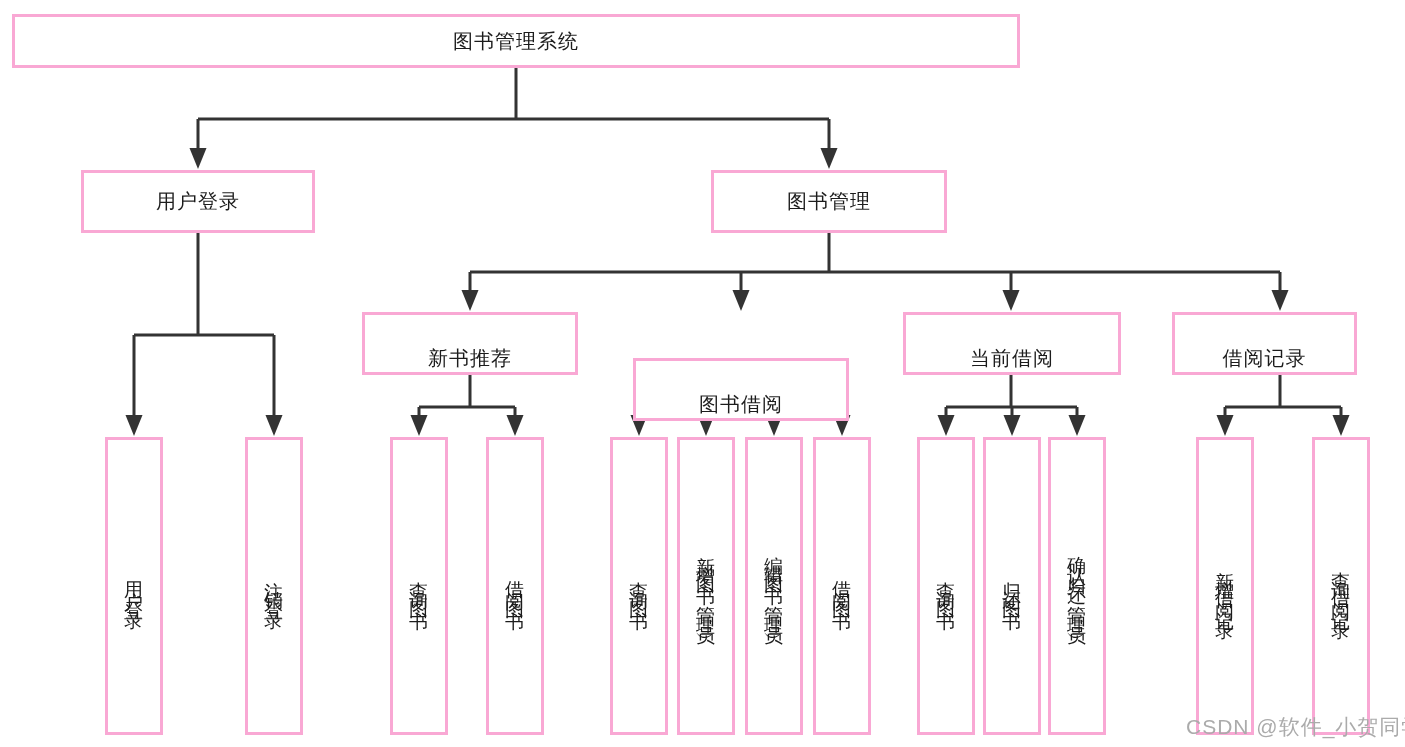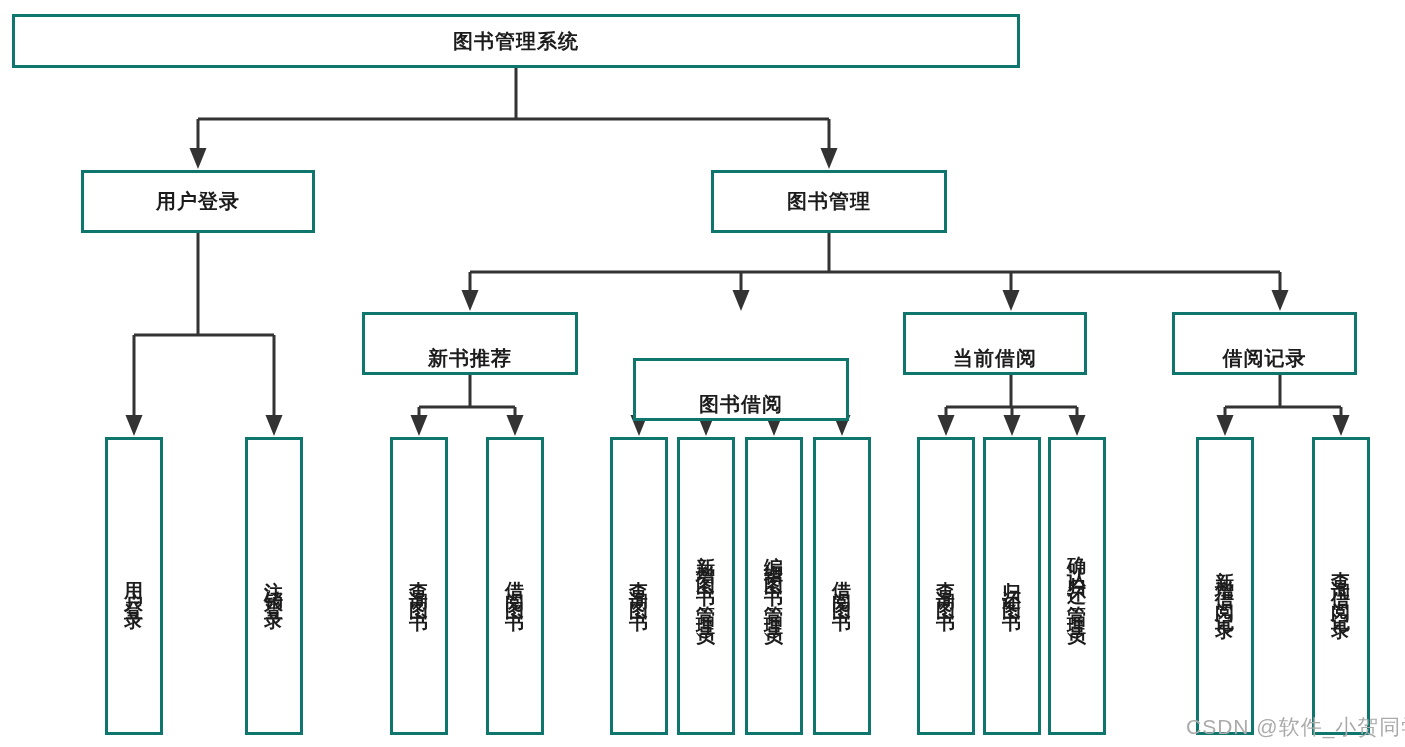--- a/index.html
+++ b/index.html
@@ -17,36 +17,35 @@
   }
   #edges {
     position: absolute;
     left: 0; top: 0;
     width: 1405px; height: 747px;
     pointer-events: none;
   }
   .node {
     position: absolute;
     background: #ffffff;
-    border: 3px solid #0f766e;
+    border: 3px solid #f9a8d4;
     display: flex;
     align-items: center;
     justify-content: center;
     color: #1c1c1c;
     z-index: 2;
-    font-weight: bold;
   }
   .node.hbox { font-size: 20px; letter-spacing: 1px; }
   .node.root  { left: 12px;  top: 14px;  width: 1008px; height: 54px; }
   .node.lvl2a { left: 81px;  top: 170px; width: 234px;  height: 63px; }
   .node.lvl2b { left: 711px; top: 170px; width: 236px;  height: 63px; }
   .node.lvl3  { top: 312px; height: 63px; align-items: flex-end; }
   .node.l3a { left: 362px;  width: 216px; }
   .node.l3b { left: 633px;  width: 216px; margin-top: 46px; }
-  .node.l3c { left: 903px;  width: 184px; }
+  .node.l3c { left: 903px;  width: 218px; }
   .node.l3d { left: 1172px; width: 185px; }
   .node.leaf {
     top: 437px;
     width: 58px;
     height: 298px;
   }
   .leaf .vtext {
     writing-mode: vertical-rl;
     text-orientation: mixed;
     font-size: 19px;

